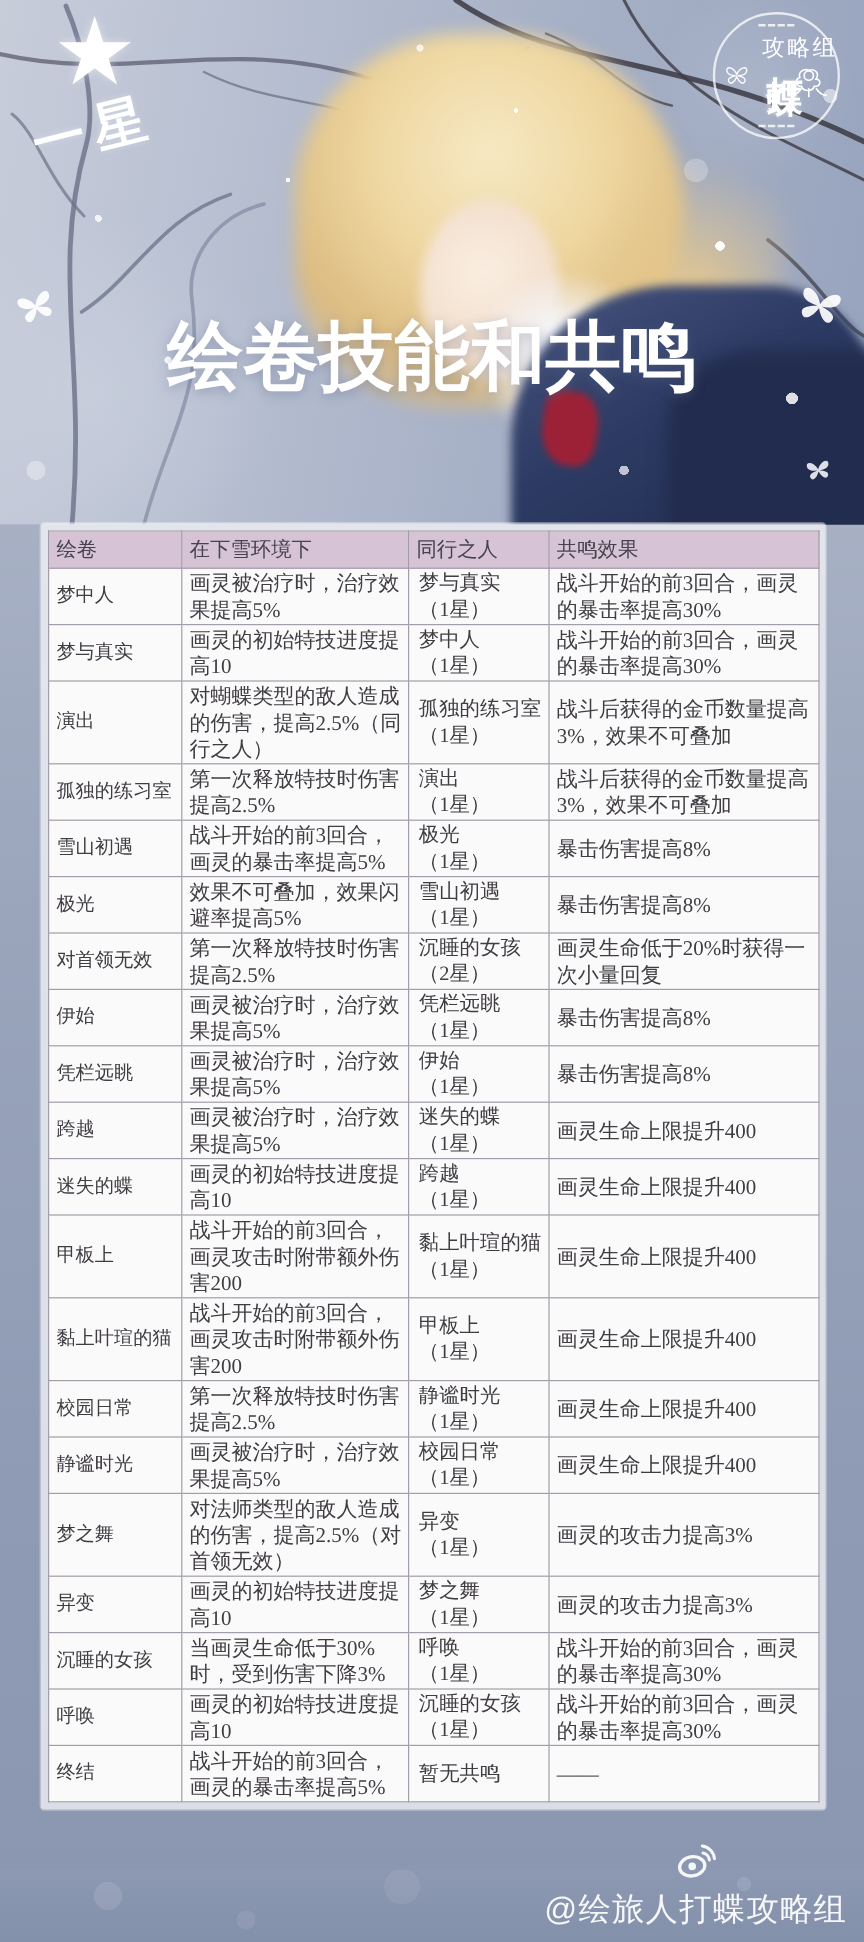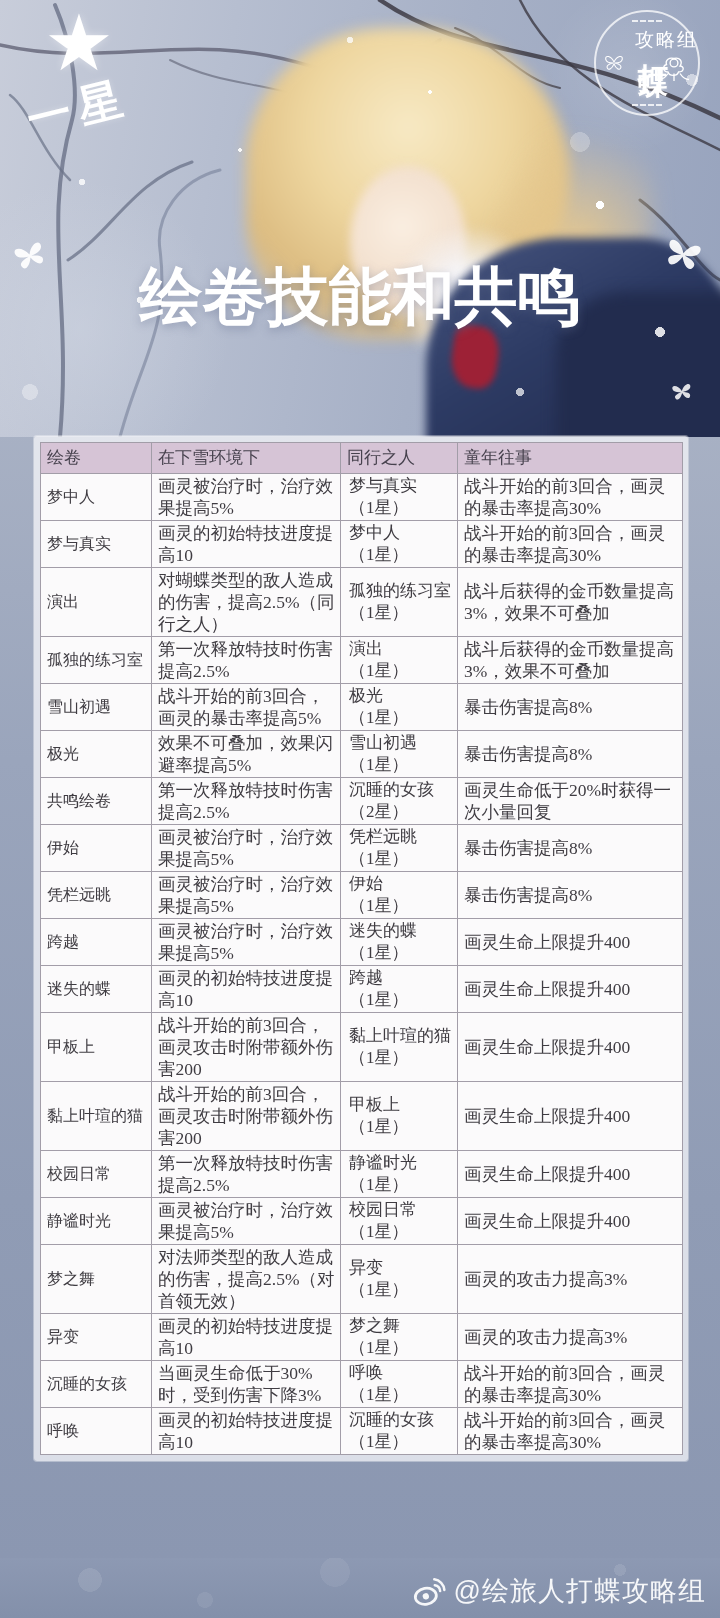--- a/index.html
+++ b/index.html
@@ -98,21 +98,21 @@
 
   
   .footer-band { position:absolute; left:0; bottom:0; width:720px; height:60px;
     background:
       radial-gradient(circle 12px at 90px 22px, rgba(255,255,255,.10) 97%,transparent),
       radial-gradient(circle 8px at 205px 42px, rgba(255,255,255,.08) 97%,transparent),
       radial-gradient(circle 15px at 335px 14px, rgba(255,255,255,.07) 97%,transparent),
       radial-gradient(circle 6px at 620px 12px, rgba(255,255,255,.10) 97%,transparent),
       linear-gradient(180deg,#8d99b3,#8390aa); }
   .watermark { position:absolute; right:14px; bottom:9px; display:flex; align-items:center;
-    gap:7px; color:rgba(255,255,255,.92); font-size:27px; letter-spacing:1px; }
+    gap:7px; color:rgba(255,255,255,.92); font-size:27px; letter-spacing:1px;flex-direction:column; }
 </style>
 </head>
 <body>
 
 <div class="page">
 
   <div class="hero">
     <svg class="branches" width="720" height="437" viewBox="0 0 720 437">
       <g fill="none" stroke-linecap="round">
         <path d="M0 45 C110 70 190 28 310 66 C360 80 410 60 440 40" stroke="#56566a" stroke-width="3.5" opacity=".7"></path>
@@ -175,21 +175,21 @@
           <col style="width:111px">
           <col style="width:189px">
           <col style="width:117px">
           <col style="width:225px">
         </colgroup>
       <thead>
         <tr>
           <th>绘卷</th>
           <th>在下雪环境下</th>
           <th>同行之人</th>
-          <th>童年往事</th>
+          <th>共鸣效果</th>
         </tr>
       </thead>
       <tbody id="table-body">
           <tr>
             <td class="c1">梦中人</td>
             <td class="c2">画灵被治疗时，治疗效果提高5%</td>
             <td class="c3">
               <div>梦与真实</div>
               <div>（1星）</div>
             </td>
@@ -234,21 +234,21 @@
           <tr>
             <td class="c1">极光</td>
             <td class="c2">效果不可叠加，效果闪避率提高5%</td>
             <td class="c3">
               <div>雪山初遇</div>
               <div>（1星）</div>
             </td>
             <td class="c4">暴击伤害提高8%</td>
           </tr>
           <tr>
-            <td class="c1">共鸣绘卷</td>
+            <td class="c1">对首领无效</td>
             <td class="c2">第一次释放特技时伤害提高2.5%</td>
             <td class="c3">
               <div>沉睡的女孩</div>
               <div>（2星）</div>
             </td>
             <td class="c4">画灵生命低于20%时获得一次小量回复</td>
           </tr>
           <tr>
             <td class="c1">伊始</td>
             <td class="c2">画灵被治疗时，治疗效果提高5%</td>
@@ -349,20 +349,29 @@
             <td class="c4">战斗开始的前3回合，画灵的暴击率提高30%</td>
           </tr>
           <tr>
             <td class="c1">呼唤</td>
             <td class="c2">画灵的初始特技进度提高10</td>
             <td class="c3">
               <div>沉睡的女孩</div>
               <div>（1星）</div>
             </td>
             <td class="c4">战斗开始的前3回合，画灵的暴击率提高30%</td>
+          </tr>
+          <tr>
+            <td class="c1">终结</td>
+            <td class="c2">战斗开始的前3回合，画灵的暴击率提高5%</td>
+            <td class="c3">
+              <div>暂无共鸣</div>
+              <div></div>
+            </td>
+            <td class="c4">——</td>
           </tr>
         </tbody>
     </table>
   </div>
 
   <div class="footer-band">
     <div class="watermark">
       <svg width="36" height="32" viewBox="0 0 34 30">
         <g transform="rotate(-10 14 20)">
           <ellipse cx="14" cy="20" rx="10" ry="7.5" fill="none" stroke="#fff" stroke-width="2.6" opacity=".92"></ellipse>

